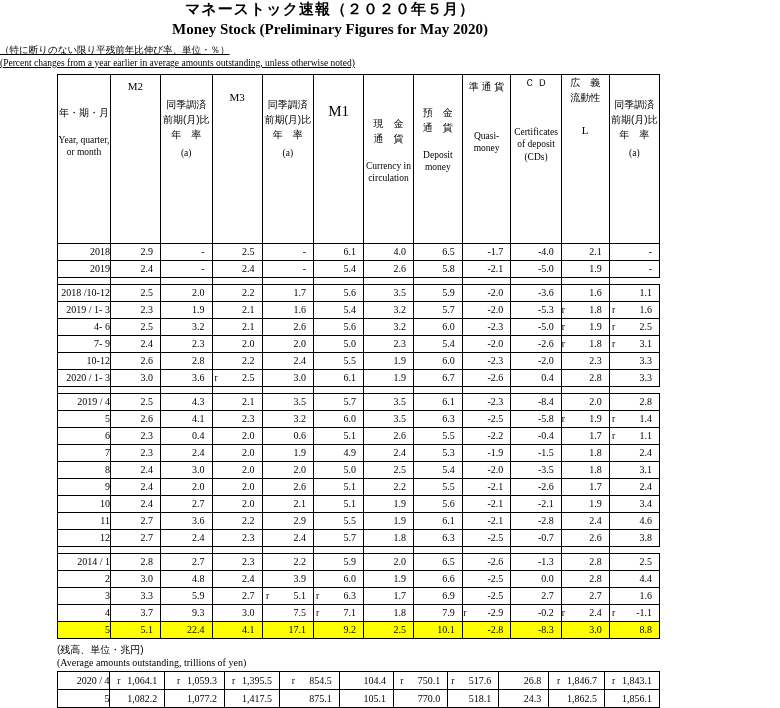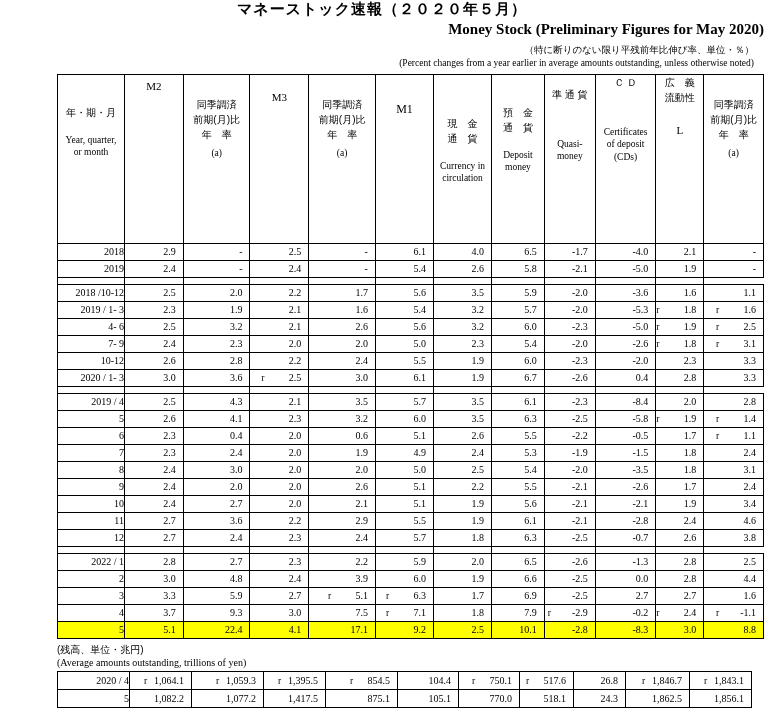--- a/index.html
+++ b/index.html
@@ -1,20 +1,20 @@
 <!DOCTYPE html>
 <html><head>
 <meta charset="utf-8">
 <style>
   html,body{margin:0;padding:0;background:#fff;}
   body{width:780px;height:708px;font-family:"Liberation Serif",serif;color:#000;position:relative;overflow:hidden;}
-  .page{width:764px;height:708px;position:relative;}
+  .page{width:660px;height:708px;position:relative;}
   .title-ja{font-family:"Liberation Sans",sans-serif;font-weight:bold;font-size:15px;text-align:center;letter-spacing:1px;margin:0;padding-top:0px;}
-  .title-en{font-family:"Liberation Serif",serif;font-weight:bold;font-size:15px;text-align:right;margin:2px 0 6px 0;}
-  .note-right{text-align:right;font-size:9.5px;padding-right:10px;line-height:1.35;}
+  .title-en{font-family:"Liberation Serif",serif;font-weight:bold;font-size:15px;text-align:center;margin:2px 0 6px 0;}
+  .note-right{text-align:left;font-size:9.5px;padding-right:10px;line-height:1.35;text-decoration:underline;}
   .note-right .ja{font-family:"Liberation Sans",sans-serif;font-size:9.5px;}
   table.main{border-collapse:collapse;margin-left:57px;margin-top:4px;}
   table.main td,table.main th{border:1px solid #000;font-size:10px;padding:0;}
   .hcell{font-family:"Liberation Sans",sans-serif;text-align:center;vertical-align:top;font-size:10px;line-height:1.5;}
   .hcell .en{font-family:"Liberation Serif",serif;font-size:9.5px;line-height:1.35;}
   .hcell .ja{font-family:"Liberation Sans",sans-serif;font-size:10px;}
   .num{text-align:right;padding-right:7px;font-size:10.5px;font-family:"Liberation Serif",serif;}
   .r-mark{display:inline-block;width:10px;text-align:left;font-size:9.5px;font-family:"Liberation Serif",serif;}
   .valwrap{display:flex;justify-content:flex-end;align-items:baseline;padding-right:7px;}
   .valwrap .v{min-width:30px;text-align:right;}
@@ -75,37 +75,37 @@
         <td class="hcell" style="vertical-align:top;padding-top:15px;">
           <div class="en" style="font-size:11px;">M3</div>
         </td>
         <td class="hcell" style="vertical-align:top;padding-top:22px;">
           <div class="ja">同季調済</div>
           <div class="ja">前期(月)比</div>
           <div class="ja">年　率</div>
           <div class="en" style="margin-top:5px;">(a)</div>
         </td>
         <td class="hcell" style="vertical-align:top;padding-top:26px;">
-          <div class="en" style="font-size:12px;">M1</div>
+          <div class="en" style="font-size:15px;">M1</div>
         </td>
         <td class="hcell" style="vertical-align:top;padding-top:41px;">
           <div class="ja">現　金</div>
           <div class="ja">通　貨</div>
           <div style="height:14px"></div>
           <div class="en">Currency in</div>
           <div class="en">circulation</div>
         </td>
         <td class="hcell" style="vertical-align:top;padding-top:30px;">
           <div class="ja">預　金</div>
           <div class="ja">通　貨</div>
           <div style="height:14px"></div>
           <div class="en">Deposit</div>
           <div class="en">money</div>
         </td>
-        <td class="hcell" style="vertical-align:top;padding-top:12px;">
+        <td class="hcell" style="vertical-align:top;padding-top:4px;">
           <div class="ja">準 通 貨</div>
           <div style="height:36px"></div>
           <div class="en">Quasi-</div>
           <div class="en">money</div>
         </td>
         <td class="hcell" style="vertical-align:top;">
           <div class="ja">Ｃ Ｄ</div>
           <div style="height:36px"></div>
           <div class="en">Certificates</div>
           <div class="en">of deposit</div>
@@ -888,21 +888,21 @@
           </td>
           <td class="num">
             <div class="valwrap">
               <span class="r-mark"></span>
               <span class="v">-2.2</span>
             </div>
           </td>
           <td class="num">
             <div class="valwrap">
               <span class="r-mark"></span>
-              <span class="v">-0.5</span>
+              <span class="v">-0.4</span>
             </div>
           </td>
           <td class="num">
             <div class="valwrap">
               <span class="r-mark"></span>
               <span class="v">1.7</span>
             </div>
           </td>
           <td class="num">
             <div class="valwrap">
@@ -1332,21 +1332,21 @@
           <td></td>
           <td></td>
           <td></td>
           <td></td>
           <td></td>
           <td></td>
           <td></td>
           <td></td>
         </tr>
         <tr class="row">
-          <td class="lbl">2022 /      1</td>
+          <td class="lbl">2014 /      1</td>
           <td class="num">
             <div class="valwrap">
               <span class="r-mark"></span>
               <span class="v">2.8</span>
             </div>
           </td>
           <td class="num">
             <div class="valwrap">
               <span class="r-mark"></span>
               <span class="v">2.7</span>

